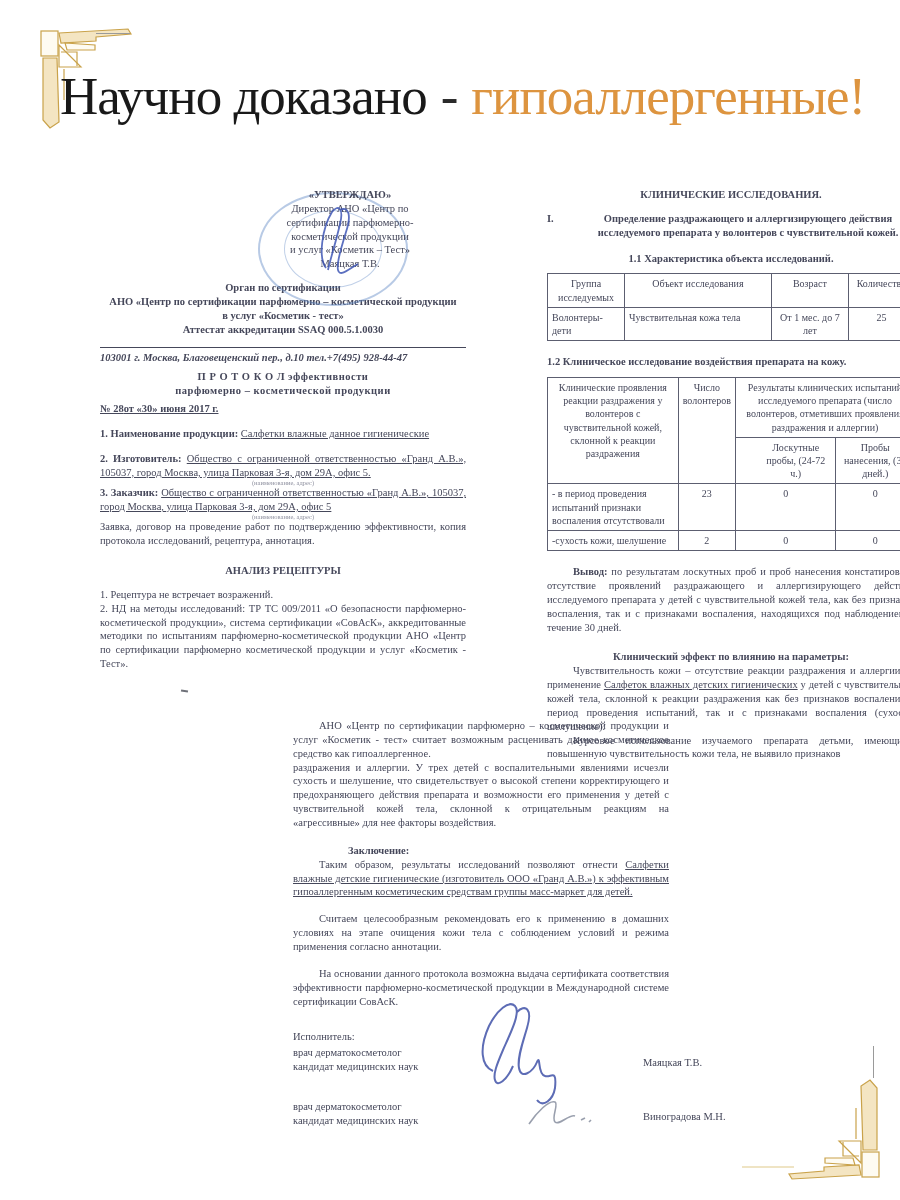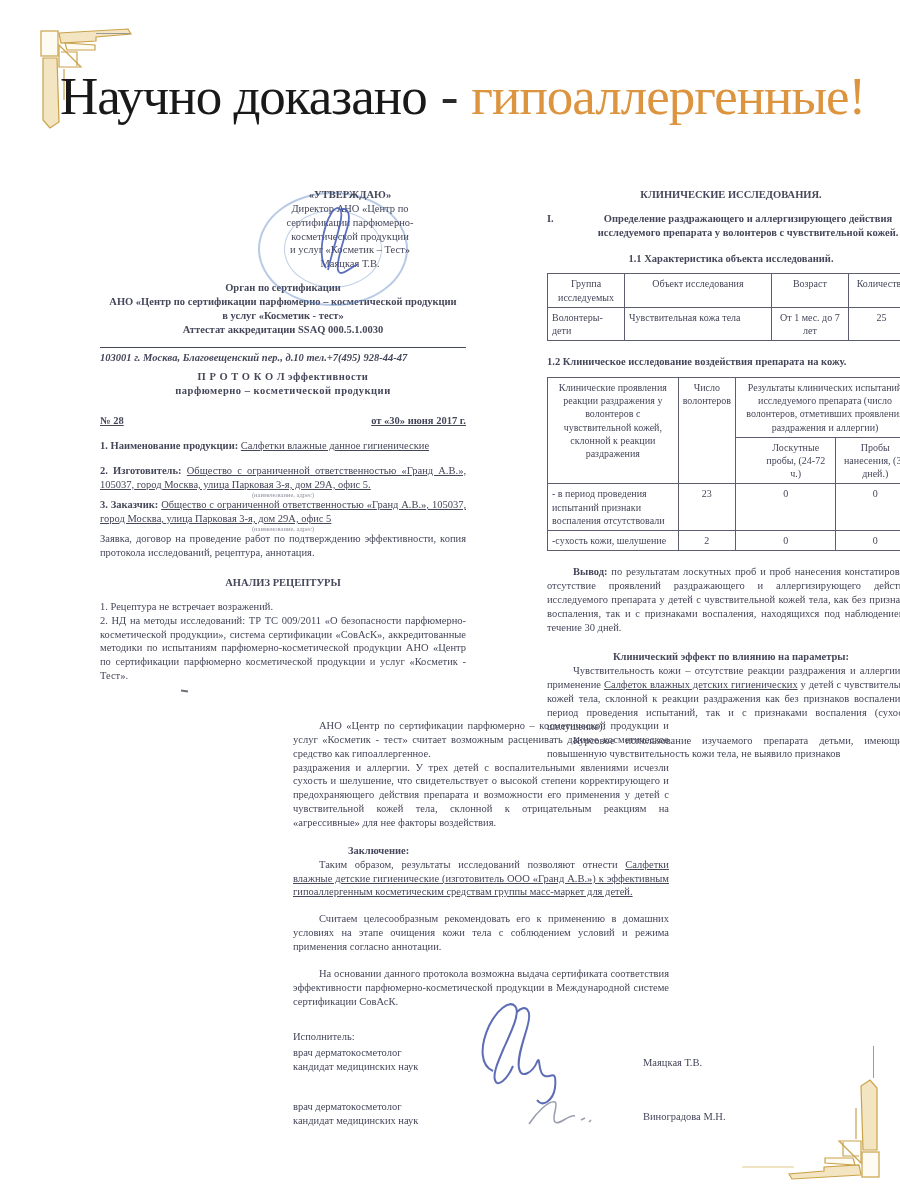--- a/index.html
+++ b/index.html
@@ -37,21 +37,21 @@
 
   .approve { width:232px; margin-left:auto; text-align:center; position:relative; z-index:2; }
   .stamp-outer { position:absolute; left:158px; top:4px; width:150px; height:114px; border:2px solid rgba(98,138,198,.45); border-radius:50%; z-index:1; }
   .stamp-inner { position:absolute; left:184px; top:22px; width:98px; height:78px; border:1.5px solid rgba(98,138,198,.4); border-radius:50%; z-index:1; }
   .stamp-sig { position:absolute; left:188px; top:10px; z-index:3; }
 
   .org-block { margin-top:10px; }
   .addr { border-top:1.5px solid #45475a; margin-top:10px; padding-top:3px; font-weight:bold; font-style:italic; }
 
   .proto-head { margin-top:6px; letter-spacing:.5px; }
-  .numrow { display:flex; justify-content:space-between; margin-top:16px; }
+  .numrow { display:flex; margin-top:4px; }
 
   .item { margin-top:11px; }
 
   table { border-collapse:collapse; width:100%; font-size:10px; color:#45475a; }
   td, th { border:1px solid #5c5e70; padding:3px 4px; vertical-align:top; text-align:center; font-weight:normal; }
   td.l { text-align:left; }
 
   .t1 { margin-top:8px; }
   .t2 { margin-top:8px; }
 

